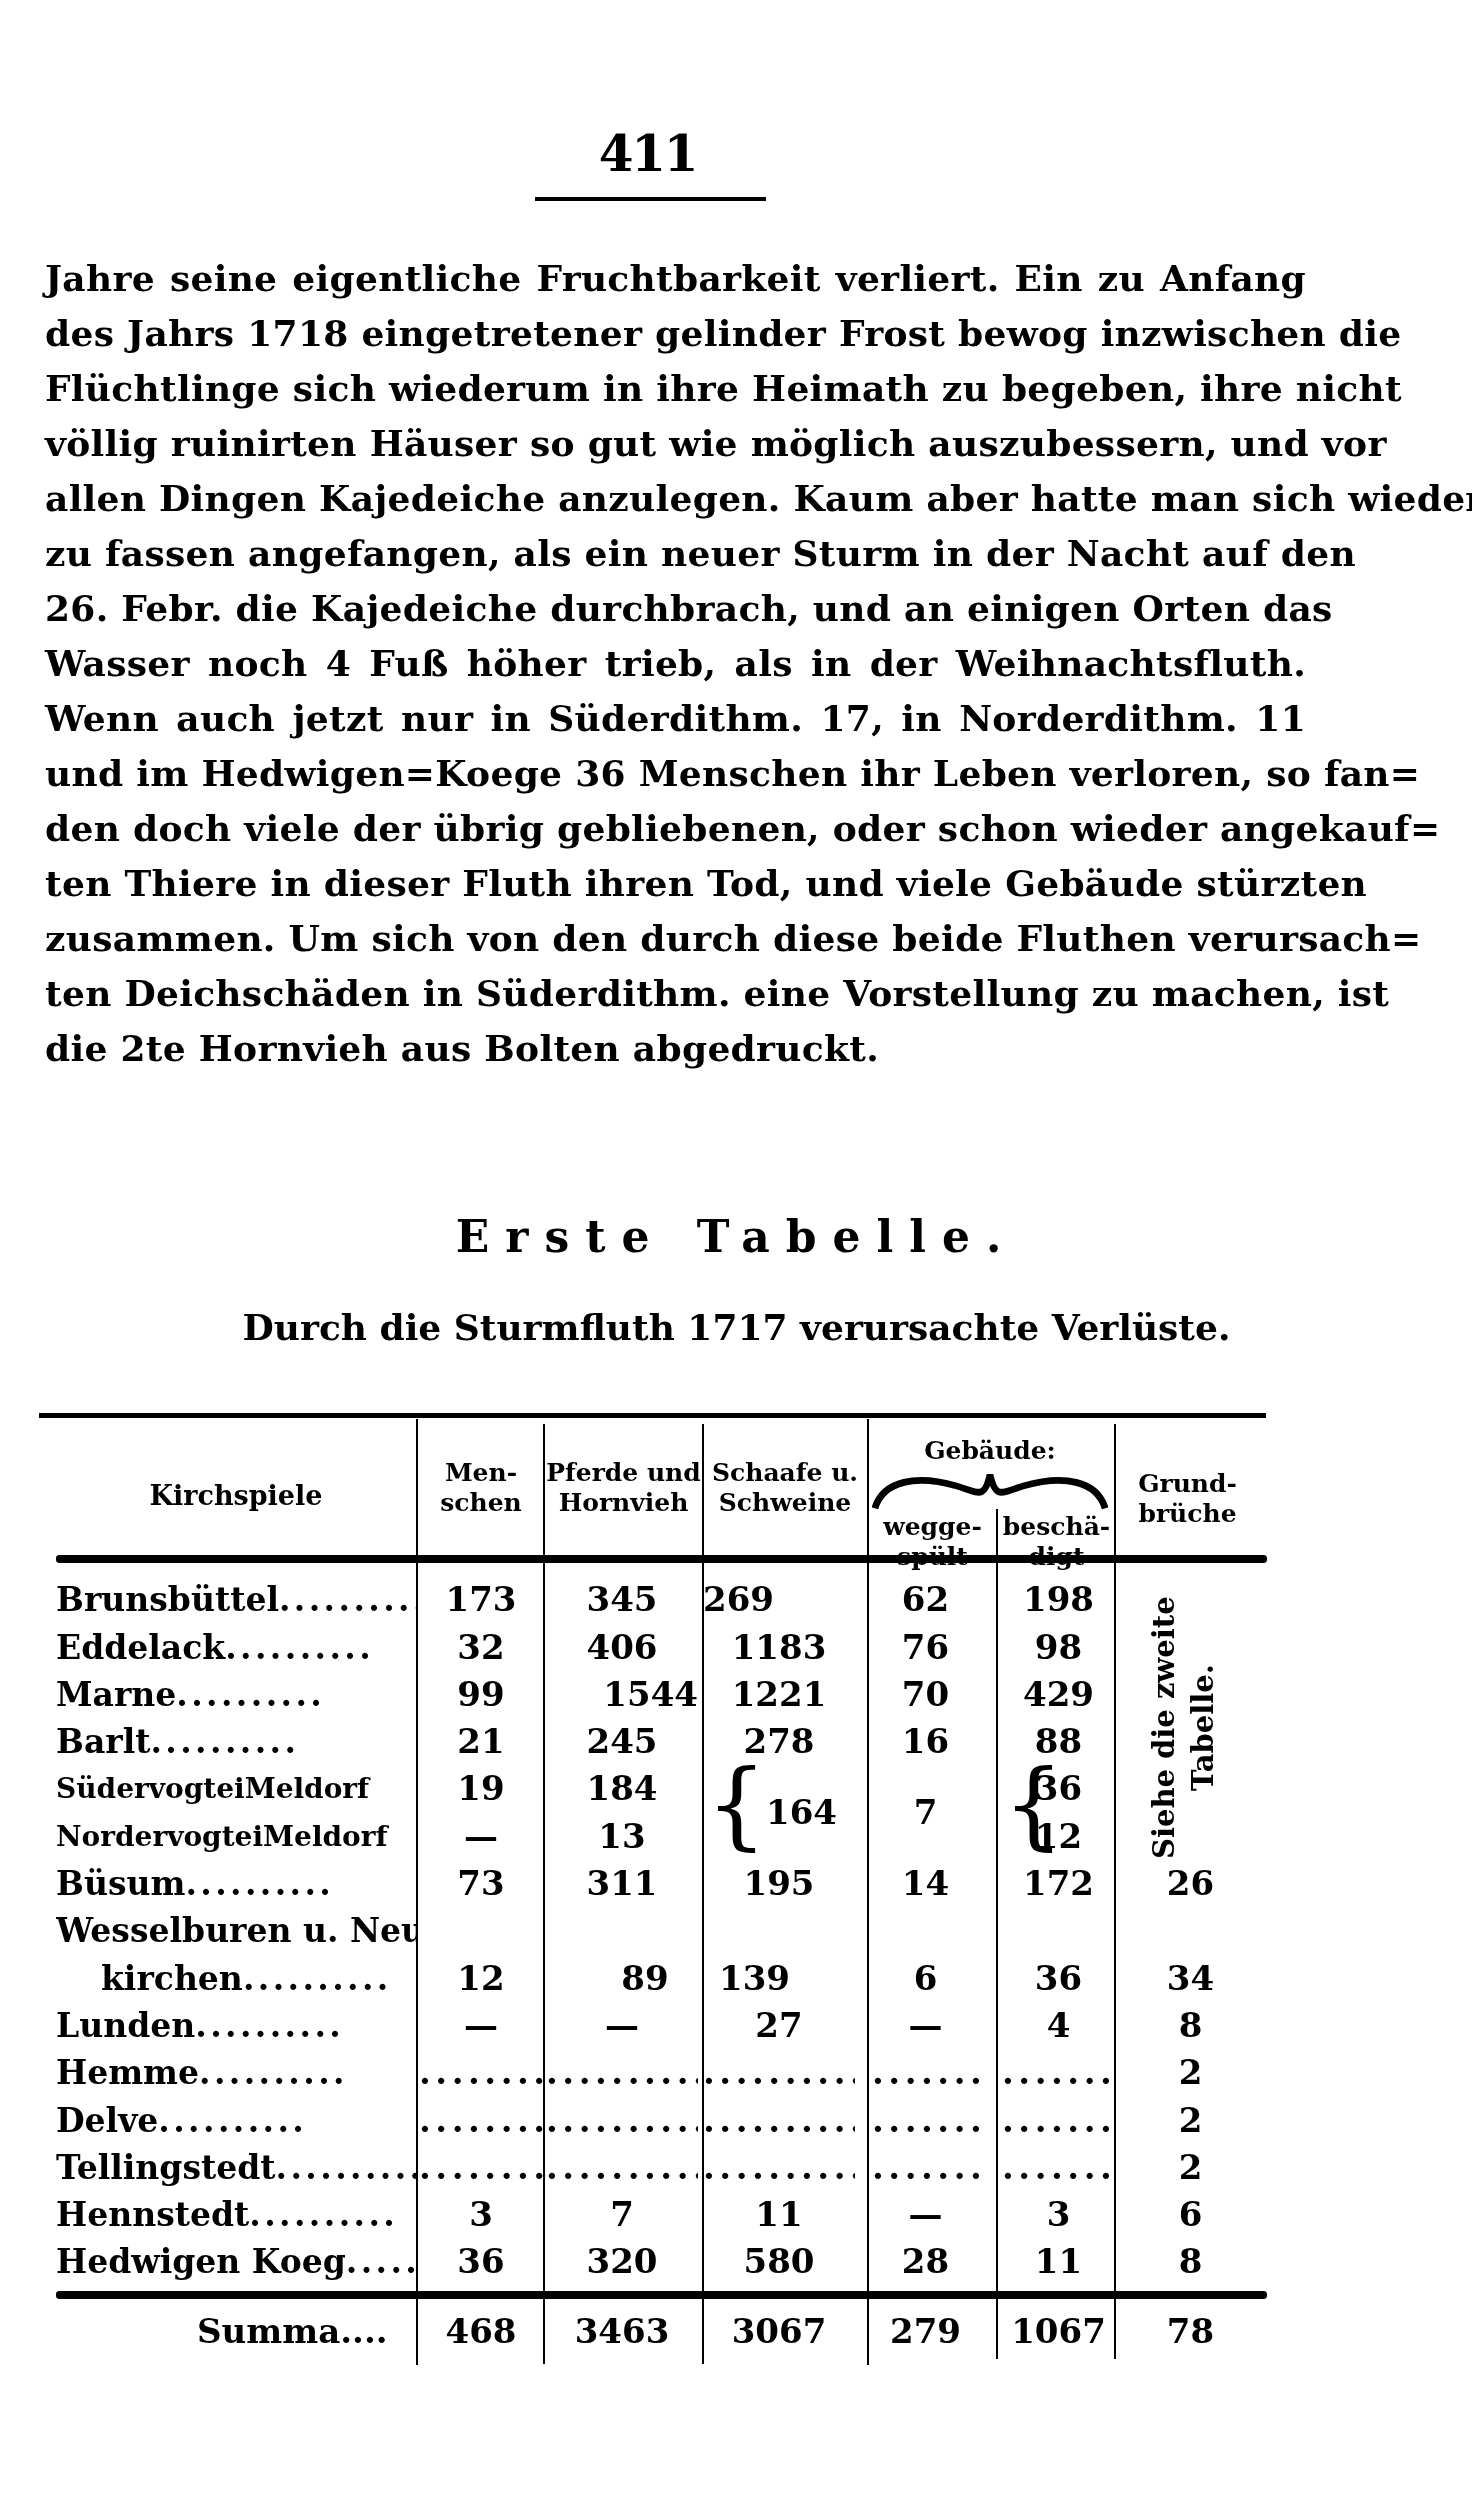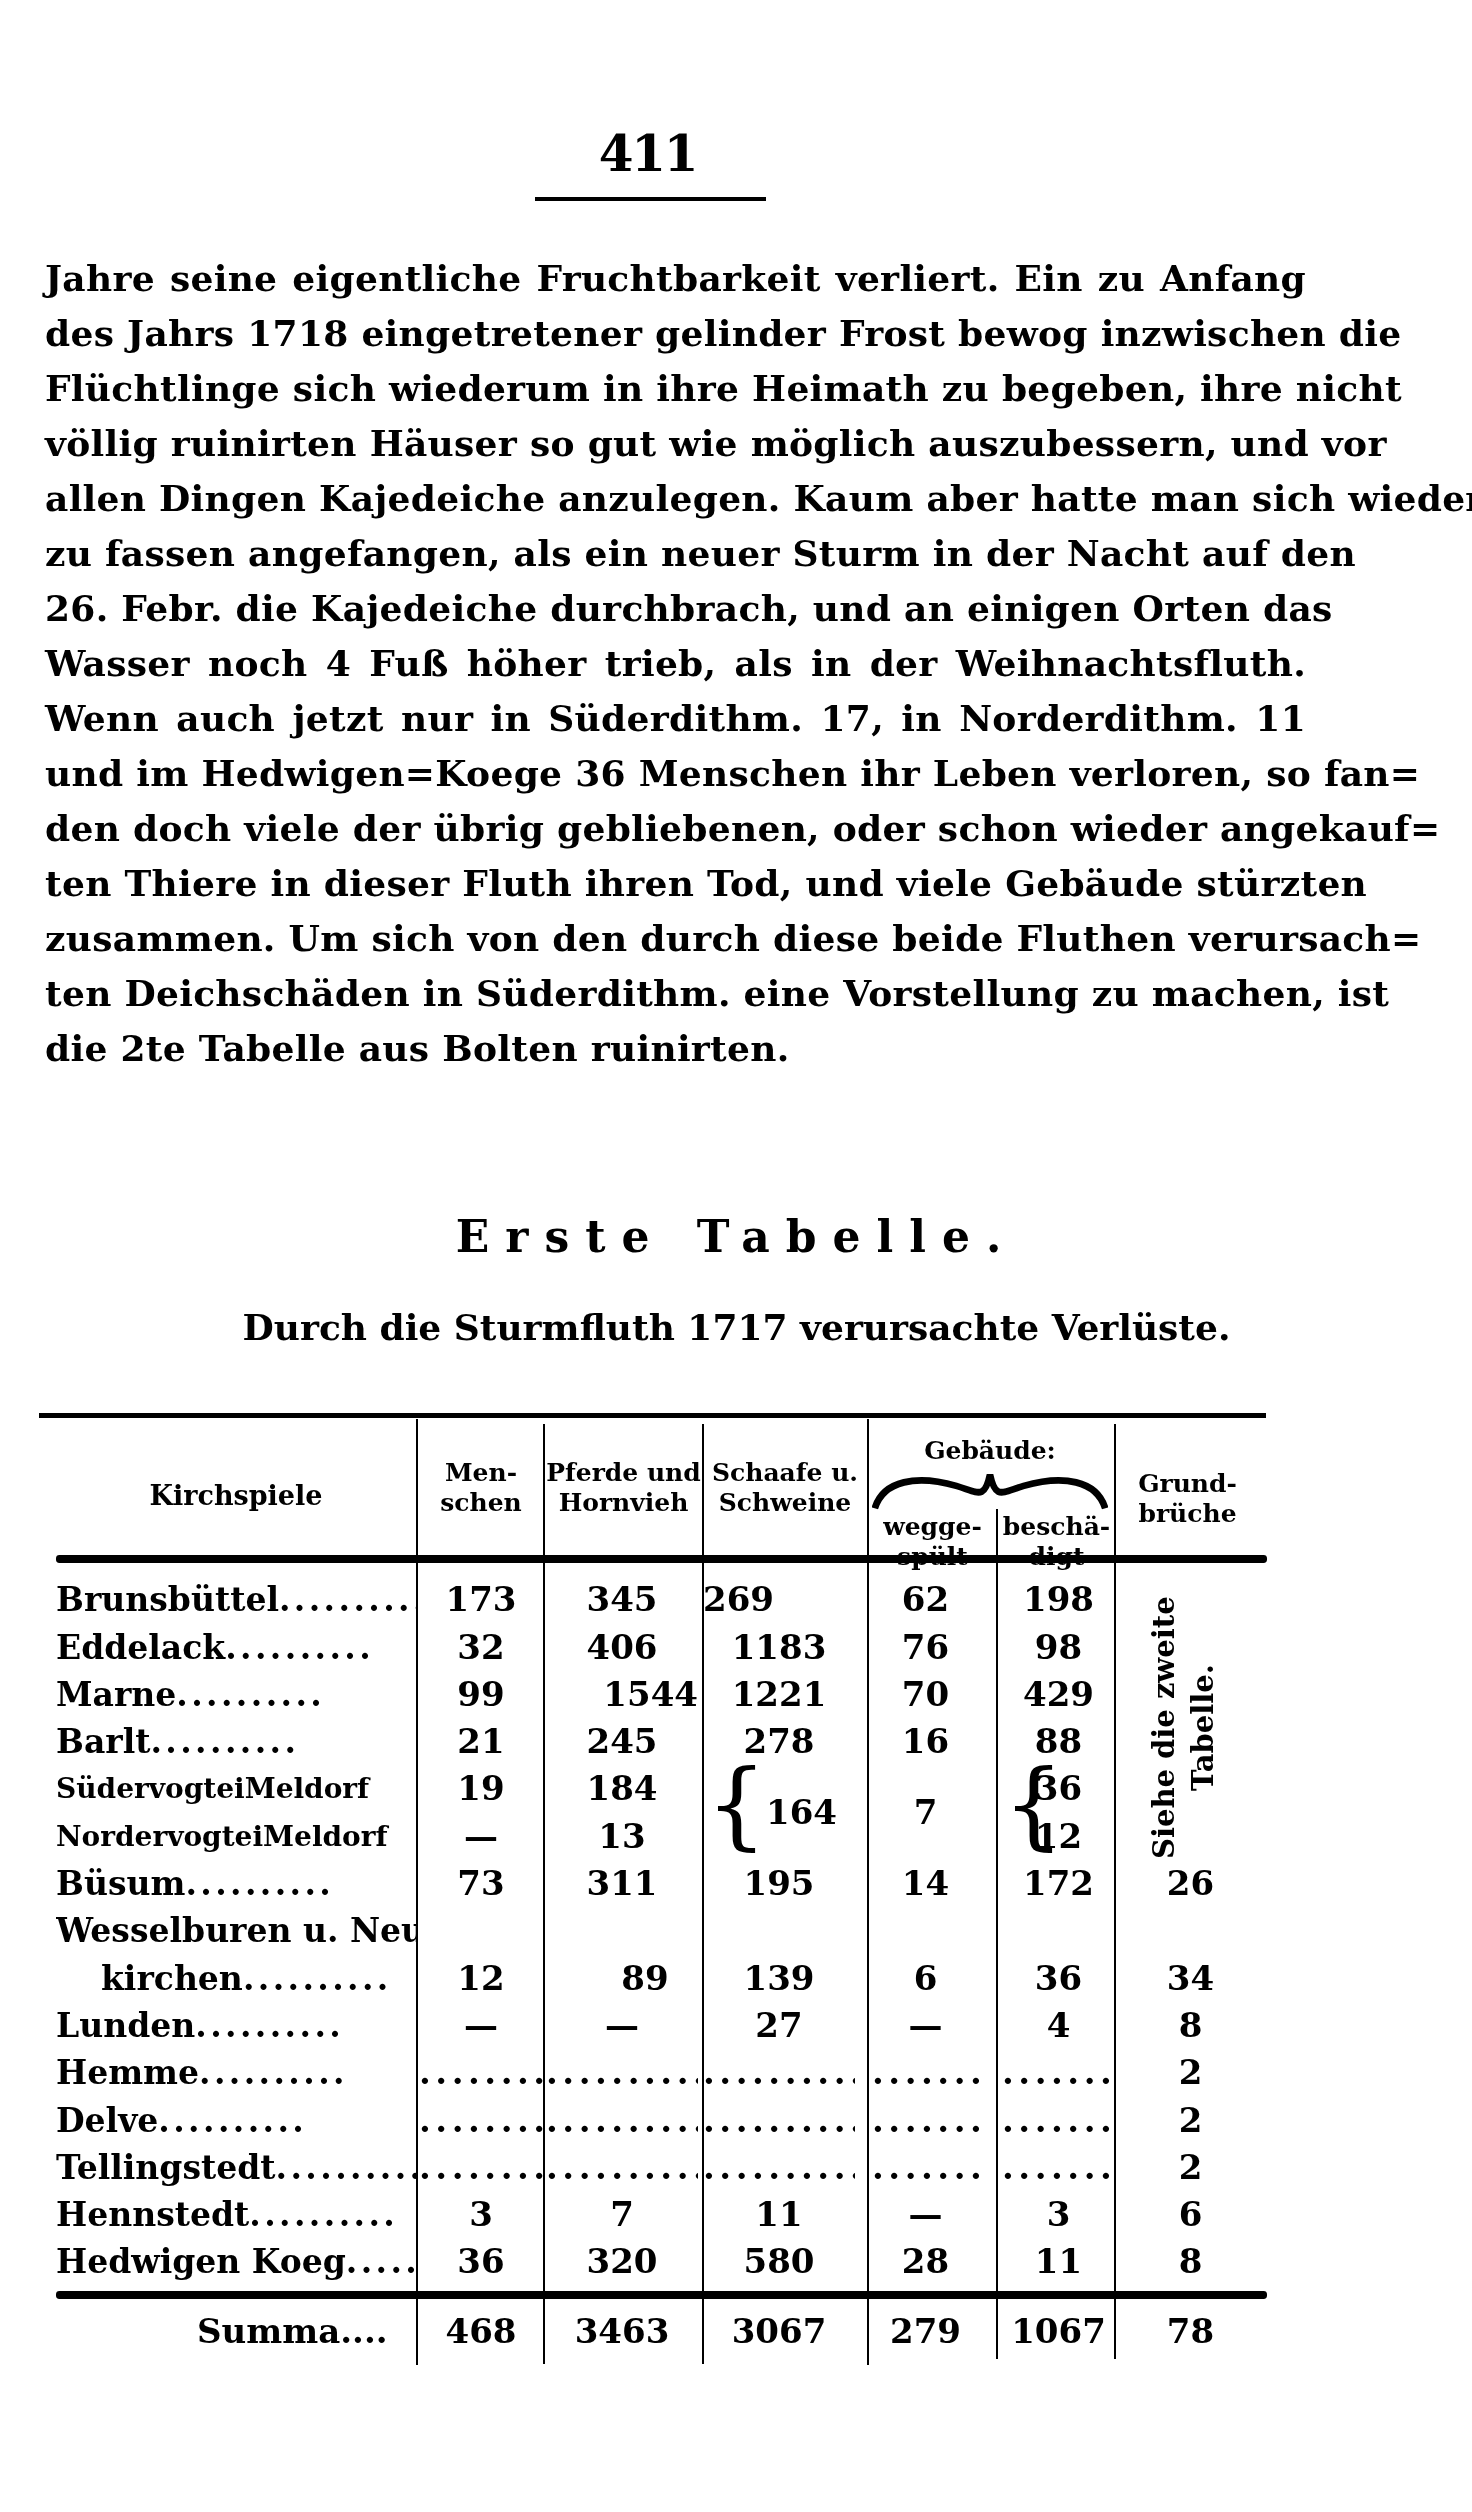--- a/index.html
+++ b/index.html
@@ -53,21 +53,21 @@
   <div class="line">allen Dingen Kajedeiche anzulegen. Kaum aber hatte man sich wieder</div>
   <div class="line">zu fassen angefangen, als ein neuer Sturm in der Nacht auf den</div>
   <div class="line">26. Febr. die Kajedeiche durchbrach, und an einigen Orten das</div>
   <div class="line">Wasser noch 4 Fuß höher trieb, als in der Weihnachtsfluth.</div>
   <div class="line">Wenn auch jetzt nur in Süderdithm. 17, in Norderdithm. 11</div>
   <div class="line">und im Hedwigen=Koege 36 Menschen ihr Leben verloren, so fan=</div>
   <div class="line">den doch viele der übrig gebliebenen, oder schon wieder angekauf=</div>
   <div class="line">ten Thiere in dieser Fluth ihren Tod, und viele Gebäude stürzten</div>
   <div class="line">zusammen. Um sich von den durch diese beide Fluthen verursach=</div>
   <div class="line">ten Deichschäden in Süderdithm. eine Vorstellung zu machen, ist</div>
-  <div class="line last">die 2te Tabelle aus Bolten ruinirten.</div>
+  <div class="line last">die 2te Hornvieh aus Bolten abgedruckt.</div>
 </div>
 
 <div class="table-title">Erste Tabelle.</div>
 <div class="table-subtitle">Durch die Sturmfluth 1717 verursachte Verlüste.</div>
 
 <div class="table-wrap">
   <div class="top-rule"></div>
 
   <div class="vline" style="left:377px; top:5.6px; height:946px;"></div>
   <div class="vline" style="left:504px; top:11.3px; height:940px;"></div>
@@ -172,21 +172,21 @@
     <div class="cell num c5" style="text-align:center;">172</div>
     <div class="cell num c6">26</div>
   </div>
   <div class="row" style="top:494px;">
     <div class="cell name"><span>Wesselburen u. Neuen-</span></div>
   </div>
   <div class="row" style="top:542px;">
     <div class="cell name" style="left:62px; width:315px;"><span>kirchen</span><span class="dots">..........</span></div>
     <div class="cell num c1" style="text-align:center;">12</div>
     <div class="cell num c2" style="text-align:center;padding-left:23px;">89</div>
-    <div class="cell num c3" style="text-align:center;">139</div>
+    <div class="cell num c3" style="text-align:left;padding-left:16px;">139</div>
     <div class="cell num c4" style="text-align:center;">6</div>
     <div class="cell num c5" style="text-align:center;">36</div>
     <div class="cell num c6">34</div>
   </div>
   <div class="row" style="top:589px;">
     <div class="cell name"><span>Lunden</span><span class="dots">..........</span></div>
     <div class="cell num c1" style="text-align:center;">—</div>
     <div class="cell num c2" style="text-align:center;">—</div>
     <div class="cell num c3" style="text-align:center;">27</div>
     <div class="cell num c4" style="text-align:center;">—</div>

